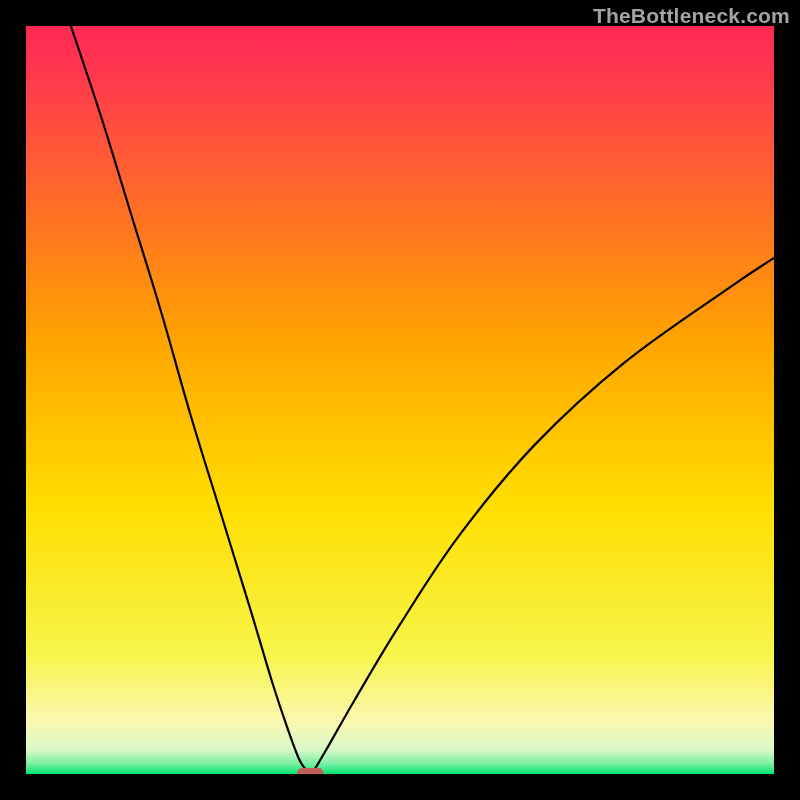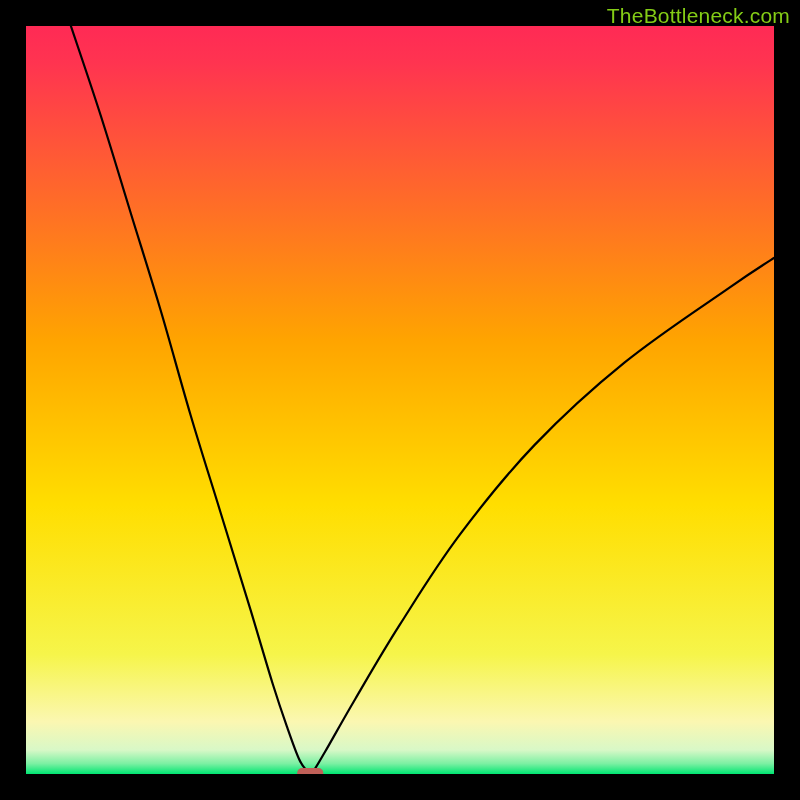--- a/index.html
+++ b/index.html
@@ -27,23 +27,23 @@
   }
   svg {
     display: block;
     width: 748px;
     height: 748px;
   }
   .watermark {
     position: absolute;
     top: 4px;
     right: 10px;
-    color: #84cc16;
+    color: #a3a3a3;
     font-size: 21px;
-    font-weight: 400;
+    font-weight: 700;
     letter-spacing: 0.2px;
     user-select: none;
   }
 </style>
 </head>
 <body>
 
 <div class="frame">
   <div class="watermark">TheBottleneck.com</div>
 

